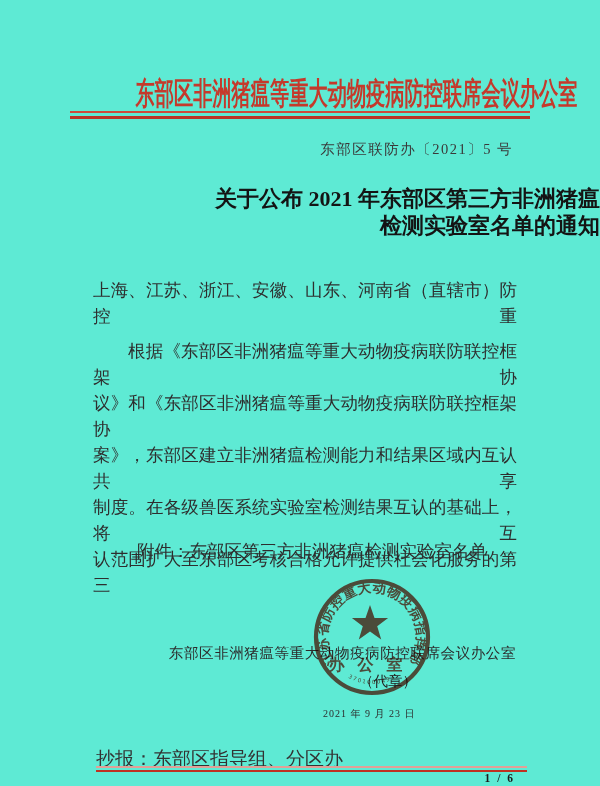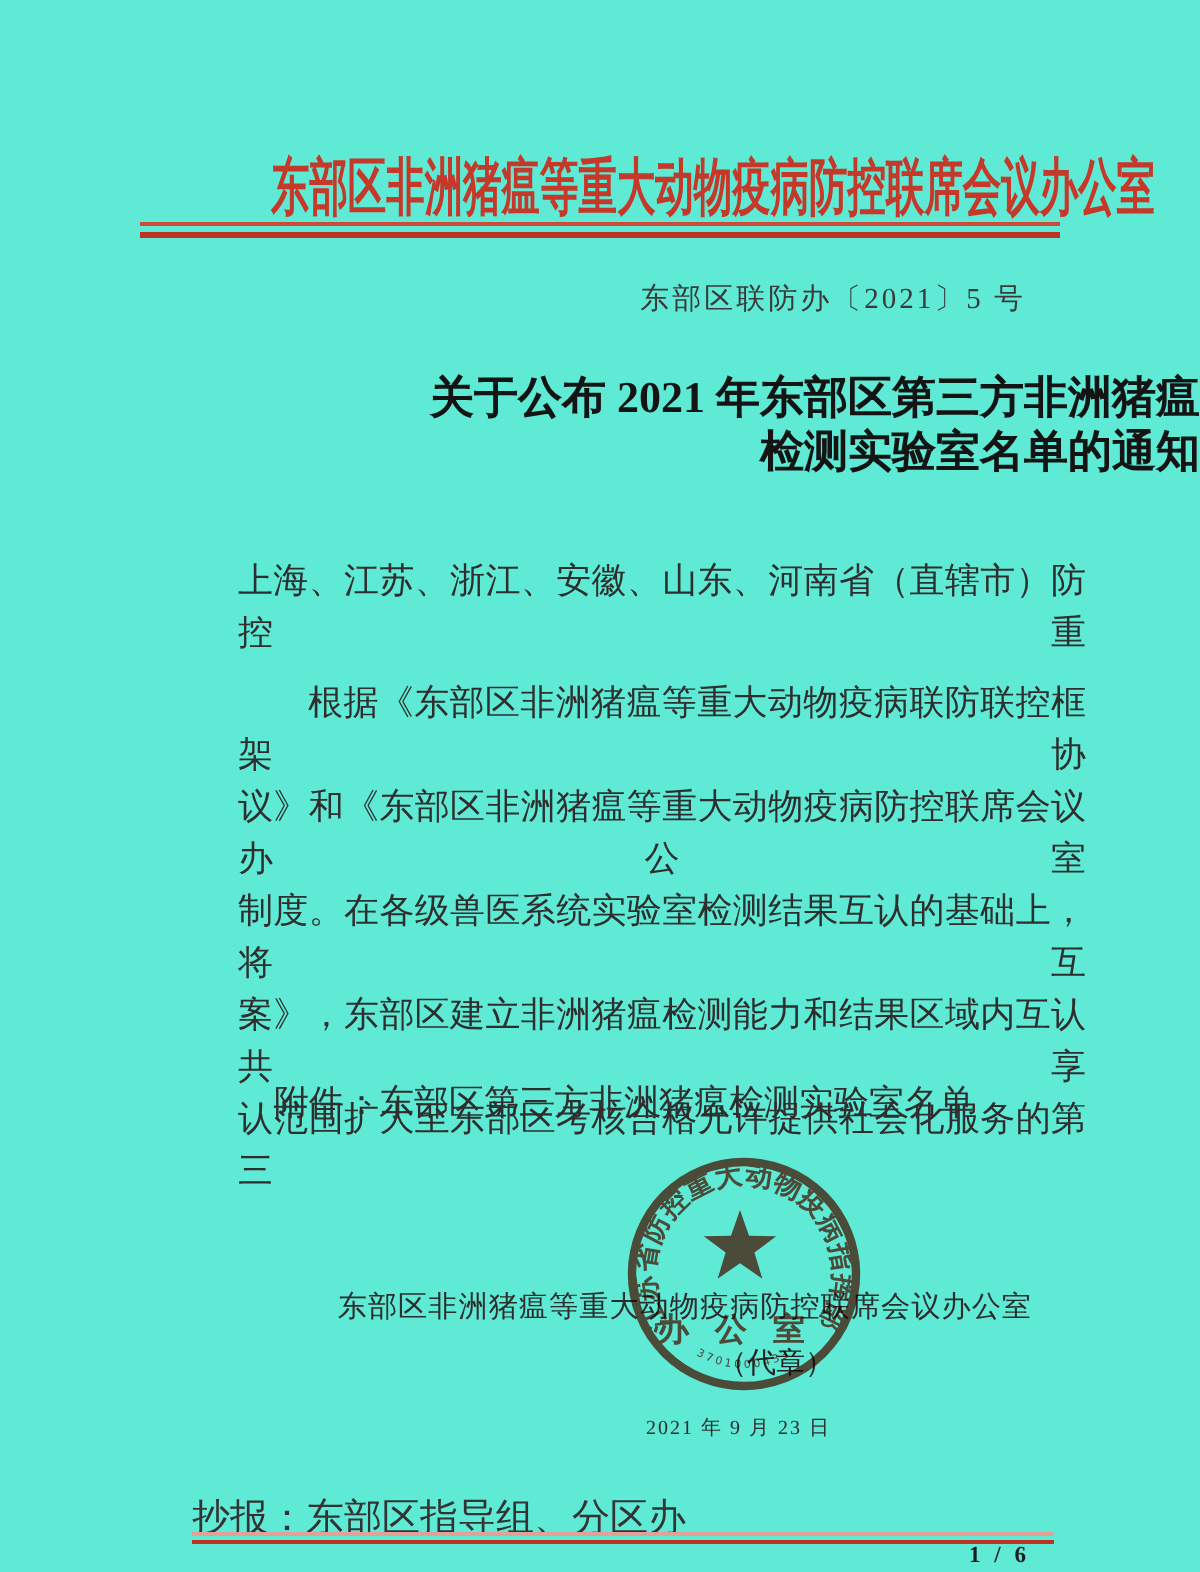--- a/index.html
+++ b/index.html
@@ -24,21 +24,21 @@
     font-size:14.5px; letter-spacing:1.5px; color:#3a3a3a;
   }
 
   .doc-title {
     position:absolute; top:185px; left:0; right:0;
     text-align:right; font-weight:bold; color:#141414;
     font-size:22px; line-height:27px;
   }
 
   
-  .textcol { position:absolute; left:93px; width:424px;margin-left:26px; }
+  .textcol { position:absolute; left:93px; width:424px; }
   .bodyline {
     font-size:17.5px; line-height:26px; color:#2e2e2e;
     text-align:justify; text-align-last:justify;
   }
   .bodyline.last { text-align:left; text-align-last:left; }
   .bodyline.indent { text-indent:35px; }
   .attachment {
     position:absolute; left:137px; top:539px;
     font-size:17.5px; color:#2e2e2e; white-space:nowrap;
   }
@@ -92,23 +92,23 @@
     <div>关于公布 2021 年东部区第三方非洲猪瘟</div>
     <div>检测实验室名单的通知</div>
   </div>
 
   <div class="textcol" style="top:277px;">
     <div class="bodyline">上海、江苏、浙江、安徽、山东、河南省（直辖市）防控重</div>
   </div>
 
   <div class="textcol" style="top:338px;">
     <div class="bodyline indent">根据《东部区非洲猪瘟等重大动物疫病联防联控框架协</div>
-    <div class="bodyline">议》和《东部区非洲猪瘟等重大动物疫病防控联席会议办公室</div>
+    <div class="bodyline">议》和《东部区非洲猪瘟等重大动物疫病联防联控框架协</div>
+    <div class="bodyline">案》，东部区建立非洲猪瘟检测能力和结果区域内互认共享</div>
     <div class="bodyline">制度。在各级兽医系统实验室检测结果互认的基础上，将互</div>
-    <div class="bodyline">案》，东部区建立非洲猪瘟检测能力和结果区域内互认共享</div>
     <div class="bodyline">认范围扩大至东部区考核合格允许提供社会化服务的第三</div>
   </div>
 
   <div class="attachment">附件：东部区第三方非洲猪瘟检测实验室名单</div>
 
   <div class="sig-org">东部区非洲猪瘟等重大动物疫病防控联席会议办公室</div>
   <div class="sig-note">（代章）</div>
   <div class="sig-date">2021 年 9 月 23 日</div>
 
   <svg class="seal-svg" viewBox="0 0 600 786">

